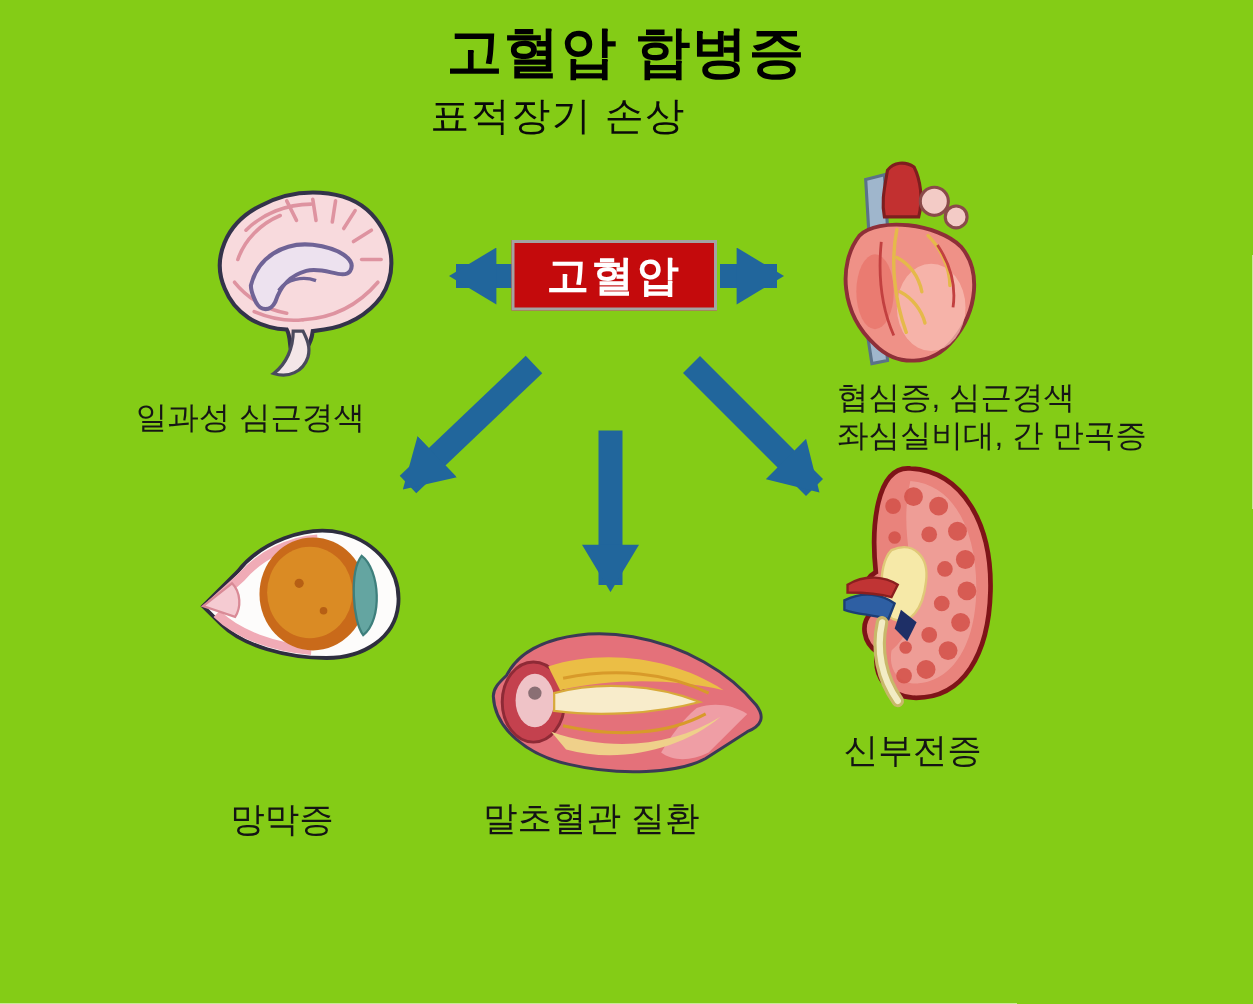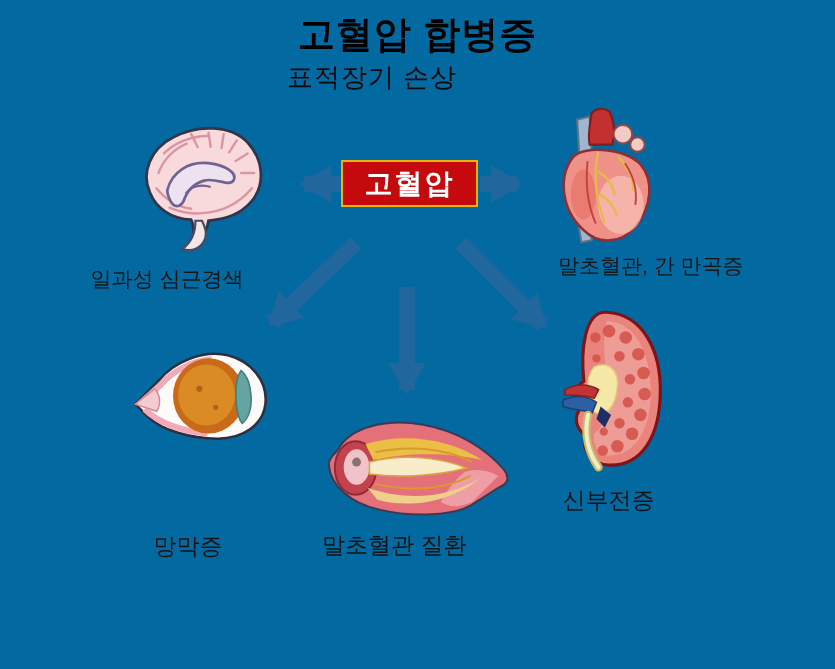--- a/index.html
+++ b/index.html
@@ -1,31 +1,31 @@
 <!DOCTYPE html>
 <html><head>
 <meta charset="utf-8">
 <style>
   html,body{margin:0;padding:0;background:#ffffff;}
   #stage{
-    position:relative;width:835px;height:669px;background:#0369a1;overflow:hidden;
+    position:relative;width:835px;height:669px;background:#84cc16;overflow:hidden;
     font-family:"Liberation Sans","DejaVu Sans",sans-serif;color:#111;
   }
   .abs{position:absolute;}
   #title{
     left:0;top:10px;width:835px;text-align:center;
     font-size:37px;font-weight:bold;letter-spacing:1px;color:#000;
   }
   #subtitle{
     left:0;top:60px;width:744px;text-align:center;
     font-size:26px;color:#0a0a0a;letter-spacing:1px;
   }
   #hbp-box{
     left:341px;top:160px;width:137px;height:47px;
-    background:#C40A0C;border:2px solid #eab308;box-sizing:border-box;
+    background:#C40A0C;border:2px solid #a3a3a3;box-sizing:border-box;
     display:flex;align-items:center;justify-content:center;
     color:#ffffff;font-size:28px;font-weight:bold;letter-spacing:2px;
   }
   .caption{font-size:21px;line-height:25px;color:#161616;}
   #brain-caption{left:72px;top:266px;width:190px;text-align:center;}
   #heart-caption{left:558px;top:253px;width:250px;text-align:left;}
   .organ-label{font-size:23px;color:#141414;}
   #eye-label{left:118px;top:487px;width:140px;text-align:center;margin-top:44px;}
   #vessel-label{left:322px;top:530px;width:185px;}
   #kidney-label{left:546px;top:485px;width:125px;text-align:center;}
@@ -151,20 +151,21 @@
     <path d="M52,96 L62,104 L56,116 L48,108 Z" fill="#1E2F66"></path>
     <path d="M40,104 C36,122 40,140 50,154" fill="none" stroke="#C8B86A" stroke-width="8" stroke-linecap="round"></path>
     <path d="M40,104 C36,122 40,140 50,154" fill="none" stroke="#F2ECC4" stroke-width="4" stroke-linecap="round"></path>
   </svg>
 
   <div id="brain-caption" class="abs caption">
     <div>일과성 심근경색</div>
   </div>
 
   <div id="heart-caption" class="abs caption">
-    <div>말초혈관, 간 만곡증</div>
+    <div>협심증, 심근경색</div>
+    <div>좌심실비대, 간 만곡증</div>
   </div>
 
   <div id="eye-label" class="abs organ-label">망막증</div>
   <div id="vessel-label" class="abs organ-label">말초혈관 질환</div>
   <div id="kidney-label" class="abs organ-label">신부전증</div>
 
 </div>
 
 </body></html>

